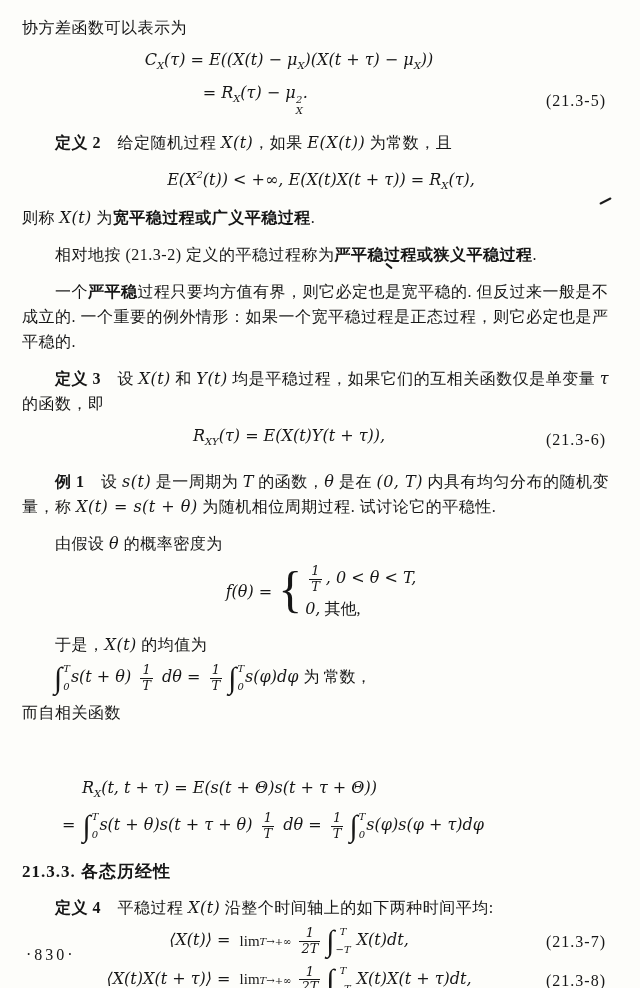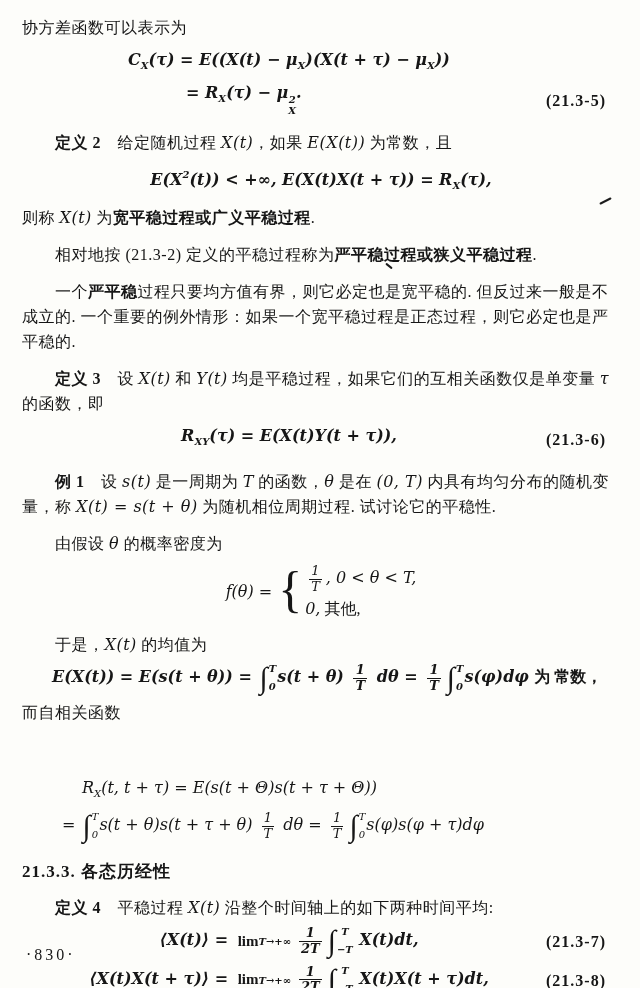--- a/index.html
+++ b/index.html
@@ -27,21 +27,21 @@
   .fr-d { border-top:1.5px solid #161616; padding:0 2px; }
   .sg-int { display:inline-flex; vertical-align:middle; margin:0 1px 0 2px; }
   .int-sym { font-size:30px; line-height:30px; font-style:normal; }
   .int-lims { display:inline-flex; flex-direction:column; justify-content:space-between;
               font-size:10px; font-style:italic; font-family:"DejaVu Serif",serif;
               line-height:1; height:30px; margin-left:1px; padding:1px 0; }
   .sg-lim { display:inline-flex; flex-direction:row; align-items:center;
             vertical-align:middle; line-height:1; margin:0 4px; }
   .lim-top { font-style:normal; font-size:15px; }
   .lim-bot { font-size:10px; font-style:italic; font-family:"DejaVu Serif",serif; margin-top:2px; }
-  .eq { position:relative; text-align:center; margin:4px 0; padding:2px 0; line-height:27px;font-weight:bold; }
+  .eq { position:relative; text-align:center; margin:4px 0; padding:2px 0; line-height:27px; }
   .eq-tagged { padding-right:64px; }
   .eq-tag { position:absolute; right:14px; bottom:4px; font-style:normal; letter-spacing:1px;text-align:center; }
   .eq-tag-mid { bottom:auto; top:50%; transform:translateY(-50%); }
   .eq-stack { display:inline-block; text-align:left; }
   .eq-cont { padding-left:58px; }
   .piecewise { display:flex; justify-content:center; align-items:center; margin:8px 0; line-height:normal; }
   .pw-brace { font-size:50px; font-weight:400; line-height:0.9; margin:0 3px 4px 6px; font-style:normal; }
   .pw-rows { display:flex; flex-direction:column; gap:3px; }
   .pw-row { line-height:22px; }
   .eq-block-left { text-align:left; margin-left:30px; }
@@ -97,21 +97,21 @@
       <div class="pw-row"><span class="sg-frac">
             <span class="fr-n">1</span>
             <span class="fr-d">T</span>
           </span><span class="sg-m">,  0 &lt; θ &lt; T,</span></div>
       <div class="pw-row"><span class="sg-m">0,</span><span class="sg-c"> 其他,</span></div>
     </div>
   </div>
 
   <p class="para indent"><span class="sg-c">于是，</span><span class="sg-m">X(t)</span><span class="sg-c"> 的均值为</span></p>
 
-  <div class="eq eq-block-left"><span class="sg-m">E(X(t)) = E(s(t + θ)) = </span><span class="sg-int">
+  <div class="eq eq-block-left"><span class="sg-int">
         <span class="int-sym">∫</span>
         <span class="int-lims">
           <span class="int-up">T</span>
           <span class="int-lo">0</span>
         </span>
       </span><span class="sg-m">s(t + θ) </span><span class="sg-frac">
         <span class="fr-n">1</span>
         <span class="fr-d">T</span>
       </span><span class="sg-m"> dθ = </span><span class="sg-frac">
         <span class="fr-n">1</span>

